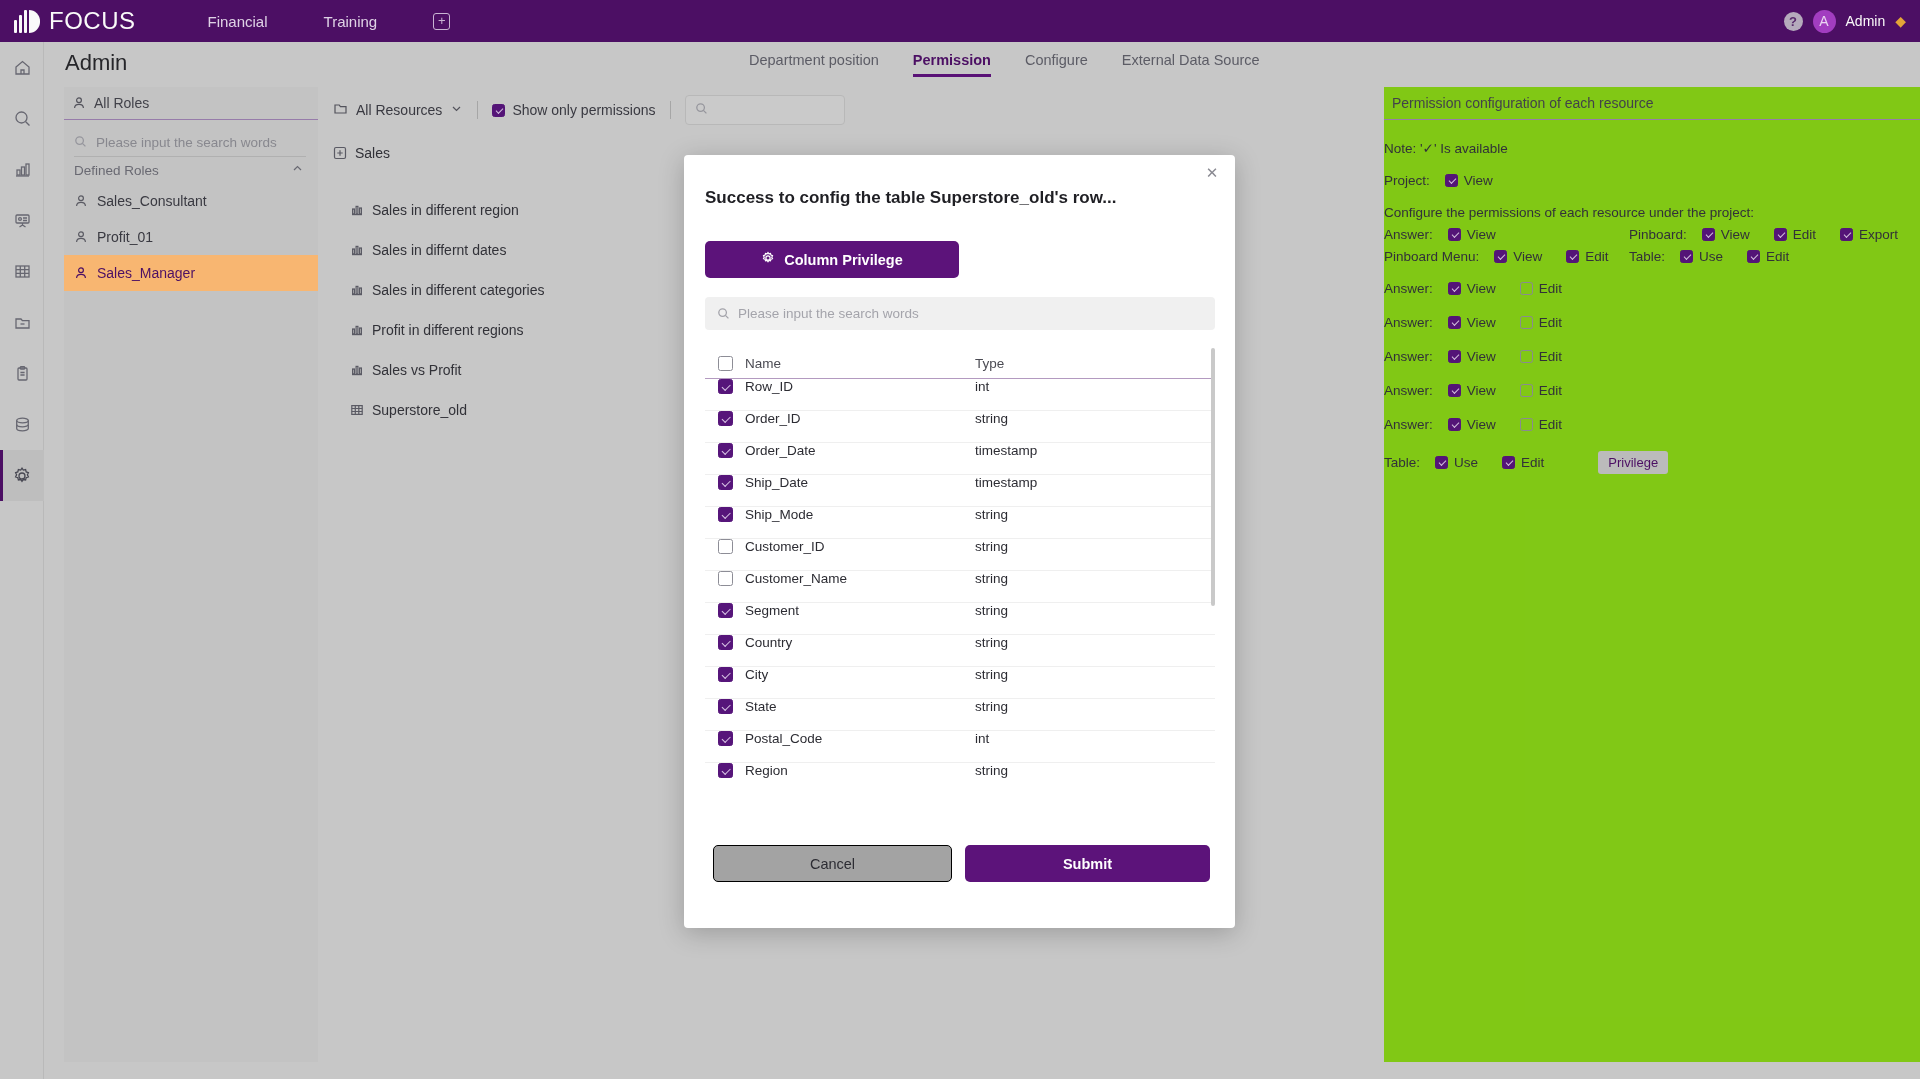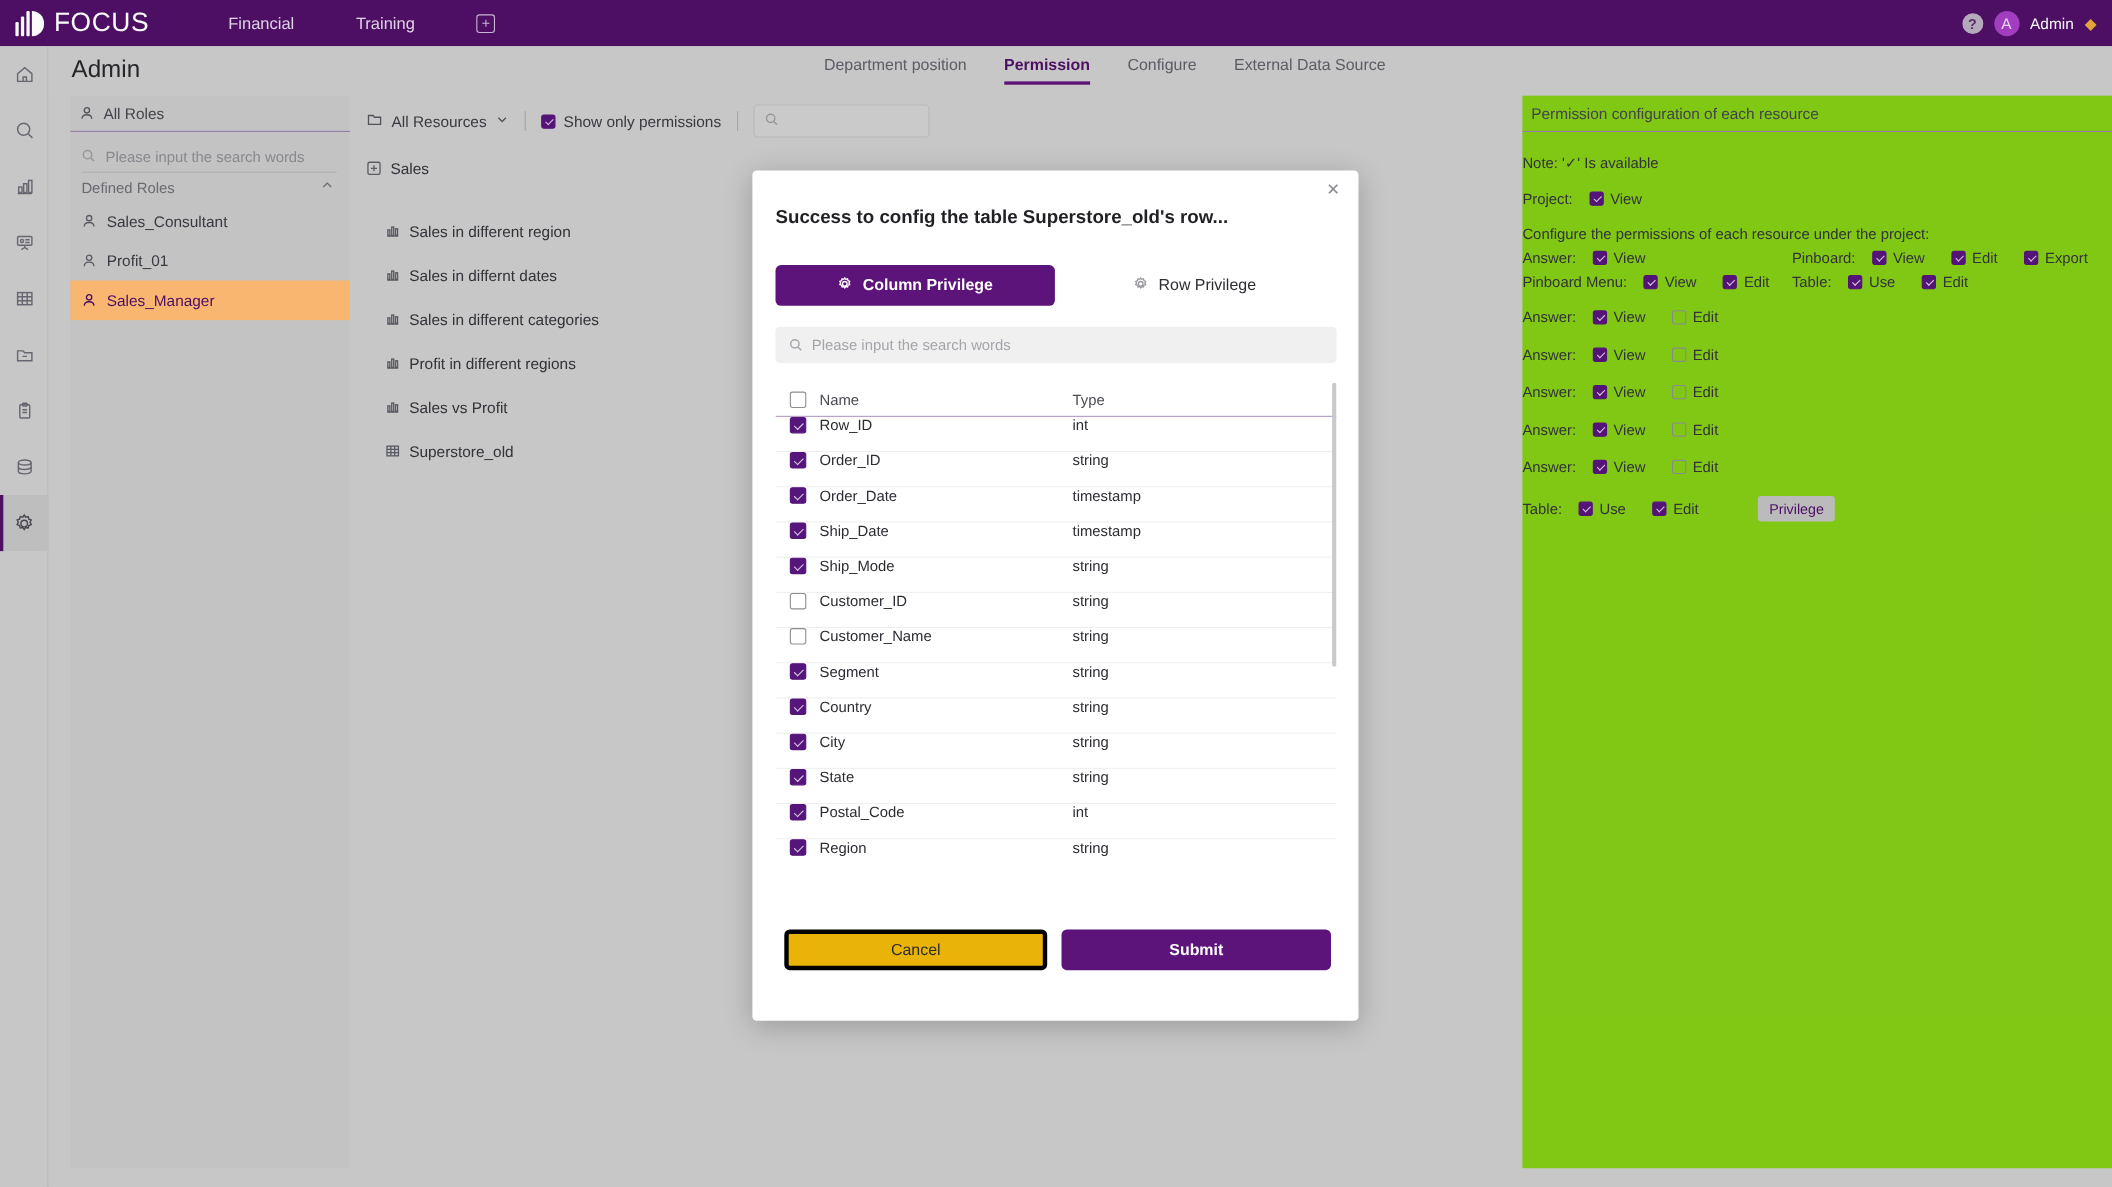--- a/index.html
+++ b/index.html
@@ -191,21 +191,21 @@
     border-bottom:1px solid #efefef;
   }
   .c-chk { width:40px; display:flex; justify-content:center; }
   .c-name { width:230px; }
   .c-type { flex:1; }
   #tscroll { position:absolute; right:0; top:0; width:4px; height:443px; background:transparent; }
   #tthumb { position:absolute; right:0; top:0; width:4px; height:258px; background:#c9c9c9; border-radius:2px; }
 
   #modal-actions { position:absolute; left:29px; top:690px; width:497px; display:flex; gap:13px; }
   .btn { height:37px; border-radius:5px; font-size:14.5px; display:flex; align-items:center; justify-content:center; cursor:pointer; }
-  .btn-cancel { width:241px; background:#eab308; border:4px solid #000000; color:#2c2c33; }
+  .btn-cancel { width:241px; background:#a3a3a3; border:1px solid #000000; color:#2c2c33; }
   .btn-submit { width:247px; background:#5c137a; color:#fff; font-weight:bold; }
 </style>
 </head>
 <body>
 
 <div id="topbar">
   <div id="logo-wrap">
     <span class="logo-mark">
       <i class="lb1"></i>
         <i class="lb2"></i>
@@ -615,29 +615,20 @@
   <div id="modal-tabs">
     <div class="mtab active">
       <span>
         <svg width="14" height="14" viewBox="0 0 14 14">
             <circle cx="7" cy="7" r="2.1"></circle>
             <path d="M7 1.6 l.9 1.3 1.6-.35 .42 1.6 1.55 .56 -.7 1.47 .7 1.47 -1.55 .56 -.42 1.6 -1.6-.35 -.9 1.3 -.9-1.3 -1.6 .35 -.42-1.6 -1.55-.56 .7-1.47 -.7-1.47 1.55-.56 .42-1.6 1.6 .35 Z"></path>
           </svg>
       </span>
       <span>Column Privilege</span>
     </div>
-    <div class="mtab plain">
-      <span>
-        <svg width="14" height="14" viewBox="0 0 14 14" style="stroke:#9b9ba2">
-            <circle cx="7" cy="7" r="2.1"></circle>
-            <path d="M7 1.6 l.9 1.3 1.6-.35 .42 1.6 1.55 .56 -.7 1.47 .7 1.47 -1.55 .56 -.42 1.6 -1.6-.35 -.9 1.3 -.9-1.3 -1.6 .35 -.42-1.6 -1.55-.56 .7-1.47 -.7-1.47 1.55-.56 .42-1.6 1.6 .35 Z"></path>
-          </svg>
-      </span>
-      <span>Row Privilege</span>
-    </div>
   </div>
 
   <div id="modal-search">
     <svg width="13" height="13" viewBox="0 0 13 13">
         <circle cx="5.6" cy="5.6" r="3.8"></circle>
         <path d="M8.4 8.4 L11.4 11.4"></path>
       </svg>
     <span>Please input the search words</span>
   </div>
 

